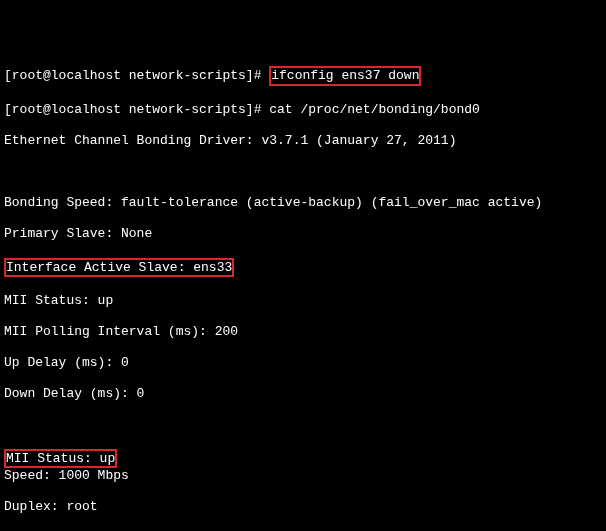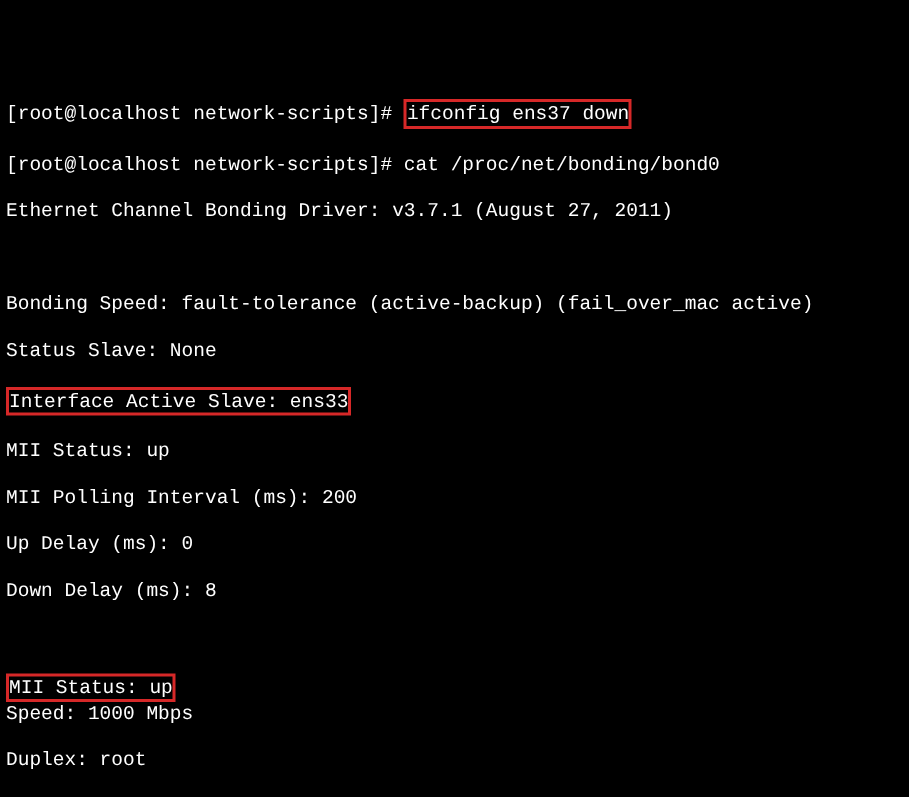--- a/index.html
+++ b/index.html
@@ -28,29 +28,29 @@
       padding: 0;
     }
   </style>
 </head>
 <body>
 
 
 
 <span class="line"><span>[root@localhost network-scripts]# </span><span class="highlight-red">ifconfig ens37 down</span></span>
 <span class="line">[root@localhost network-scripts]# cat /proc/net/bonding/bond0</span>
-<span class="line">Ethernet Channel Bonding Driver: v3.7.1 (August 27, 2011)</span>
+<span class="line">Ethernet Channel Bonding Driver: v3.7.1 (January 27, 2011)</span>
 <span class="line"> </span>
 <span class="line">Bonding Speed: fault-tolerance (active-backup) (fail_over_mac active)</span>
-<span class="line">Status Slave: None</span>
+<span class="line">Primary Slave: None</span>
 <span class="line"><span class="highlight-red">Interface Active Slave: ens33</span></span>
 <span class="line">MII Status: up</span>
 <span class="line">MII Polling Interval (ms): 200</span>
 <span class="line">Up Delay (ms): 0</span>
-<span class="line">Down Delay (ms): 8</span>
+<span class="line">Down Delay (ms): 0</span>
 <span class="line"> </span>
 <span class="highlight-red" style="display:inline-block;"><span class="line">MII Status: up</span></span>
 <span class="line">Speed: 1000 Mbps</span>
 <span class="line">Duplex: root</span>
 
 
 
 
 
 

